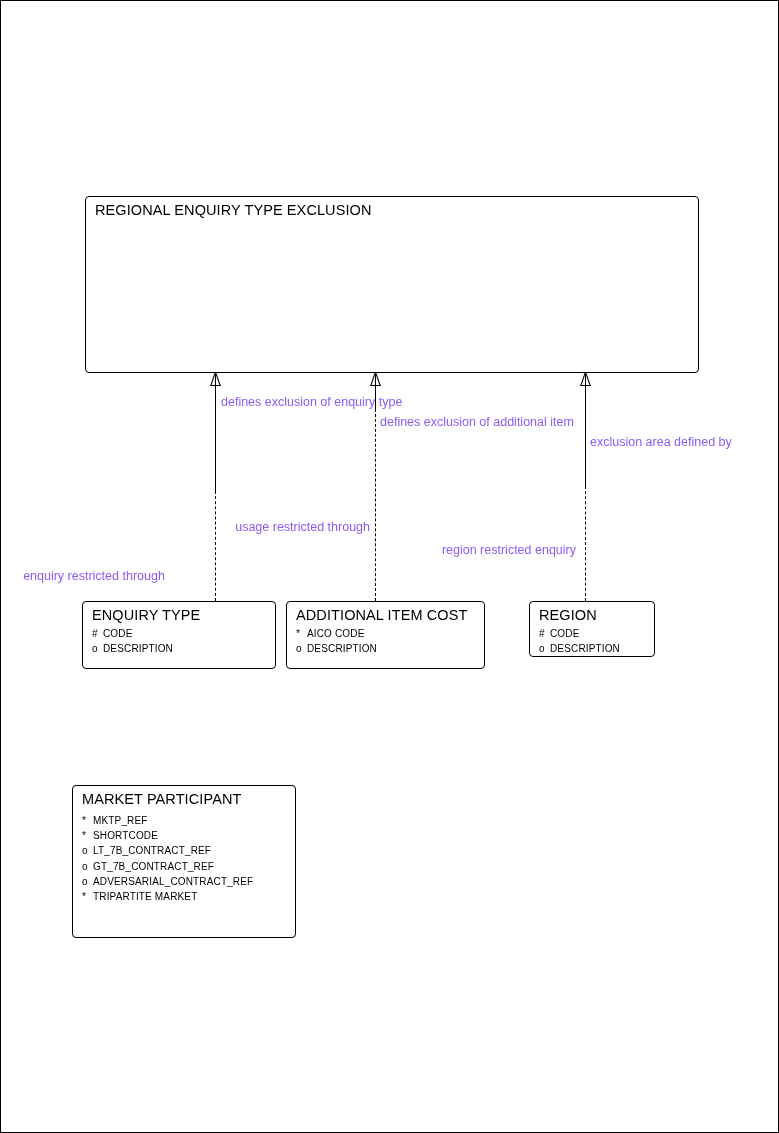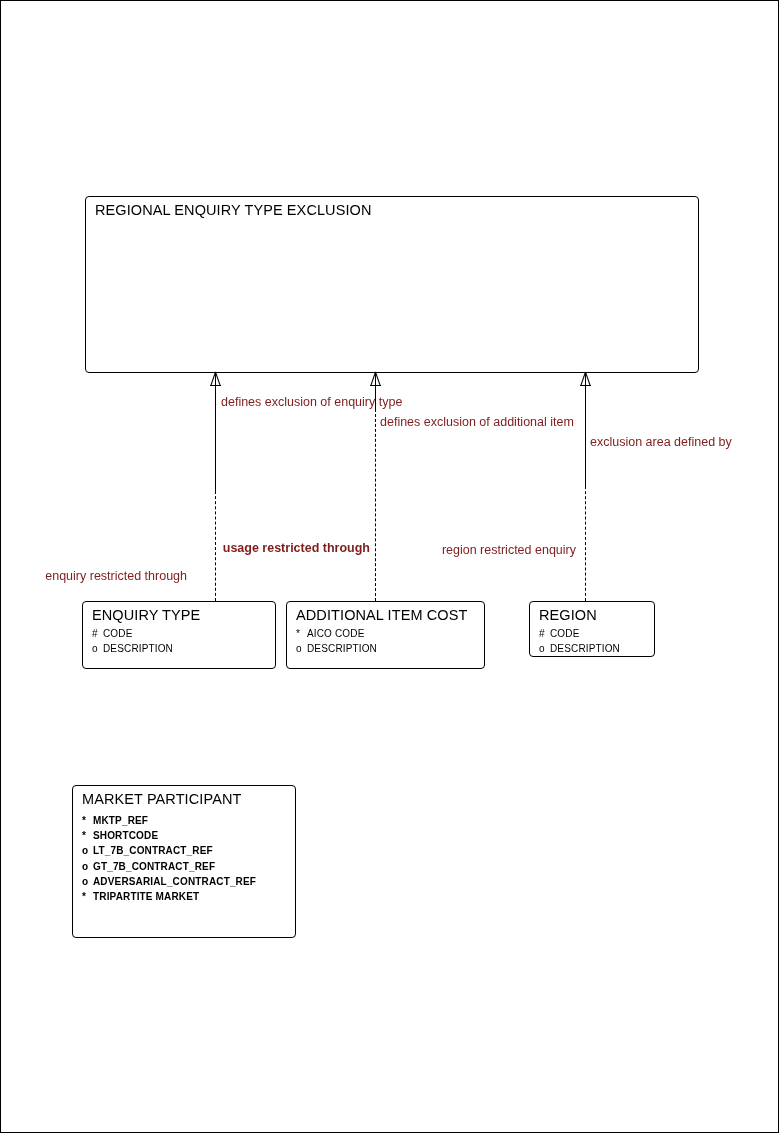--- a/index.html
+++ b/index.html
@@ -71,21 +71,21 @@
   #box-additional-item-cost {
     left: 285px; top: 600px; width: 199px; height: 68px;
   }
   #box-region {
     left: 528px; top: 600px; width: 126px; height: 56px;
   }
   #box-market-participant {
     left: 71px; top: 784px; width: 224px; height: 153px;
   }
   #box-market-participant .attr-list { top: 27px; }
-  #box-market-participant .attr { line-height: 15.2px; font-weight: bold; }
+  #box-market-participant .attr { line-height: 15.2px; }
 
   
   .conn-solid {
     position: absolute;
     width: 0;
     border-left: 1px solid #000000;
   }
   .conn-dashed {
     position: absolute;
     width: 0;
@@ -116,21 +116,21 @@
     width: 11px;
     border-top: 1px solid #000000;
   }
 
   
   .rel-label {
     position: absolute;
     font-family: "Liberation Sans", sans-serif;
     font-size: 12.5px;
     line-height: 14px;
-    color: #7f1d1d;
+    color: #8b5cf6;
     white-space: nowrap;
   }
   .rel-label.right-align { text-align: right; }
 </style>
 </head>
 <body>
 
 <div id="page">
 
   <div class="entity" id="box-regional-enquiry-type-exclusion">
@@ -163,23 +163,23 @@
   <div class="tick" style="left:579px; top:384px;"></div>
   <div class="conn-solid" style="left:584px; top:384px; height:101px;"></div>
   <div class="conn-dashed" style="left:584px; top:485px; height:115px;"></div>
 
   <div class="rel-label" style="left:220px; top:394px;">defines exclusion of enquiry type</div>
 
   <div class="rel-label" style="left:379px; top:414px;">defines exclusion of additional item</div>
 
   <div class="rel-label" style="left:589px; top:434px;">exclusion area defined by</div>
 
-  <div class="rel-label right-align" style="left:0px; top:568px; width:186px;">enquiry restricted through</div>
-
-  <div class="rel-label right-align" style="left:180px; top:540px; width:189px;font-weight:bold;">usage restricted through</div>
+  <div class="rel-label right-align" style="left:0px; top:568px; width:186px;text-align:center;">enquiry restricted through</div>
+
+  <div class="rel-label right-align" style="left:180px; top:519px; width:189px;">usage restricted through</div>
 
   <div class="rel-label right-align" style="left:390px; top:542px; width:185px;">region restricted enquiry</div>
 
   <div class="entity" id="box-enquiry-type">
     <div class="entity-title">ENQUIRY TYPE</div>
     <div class="attr-list">
       <div class="attr">
         <span class="mark">#</span><span>CODE</span>
       </div>
       <div class="attr">

